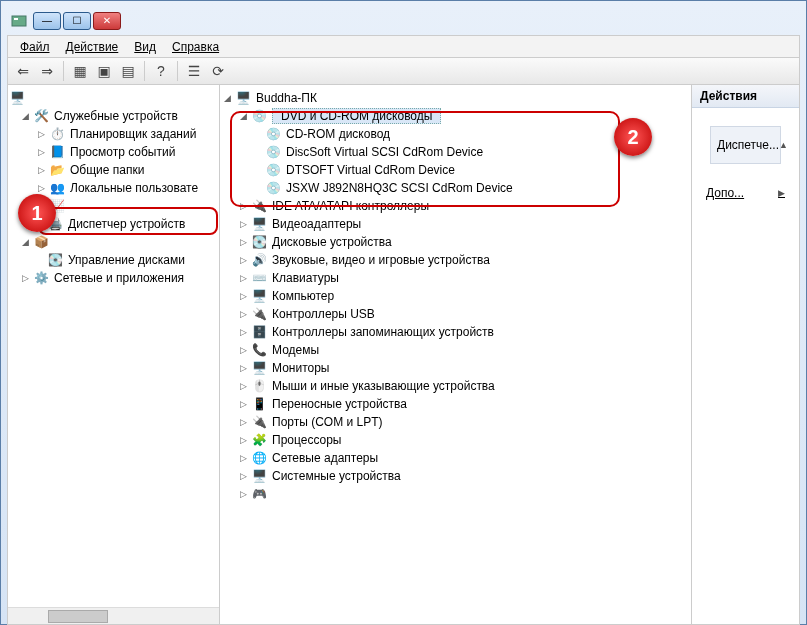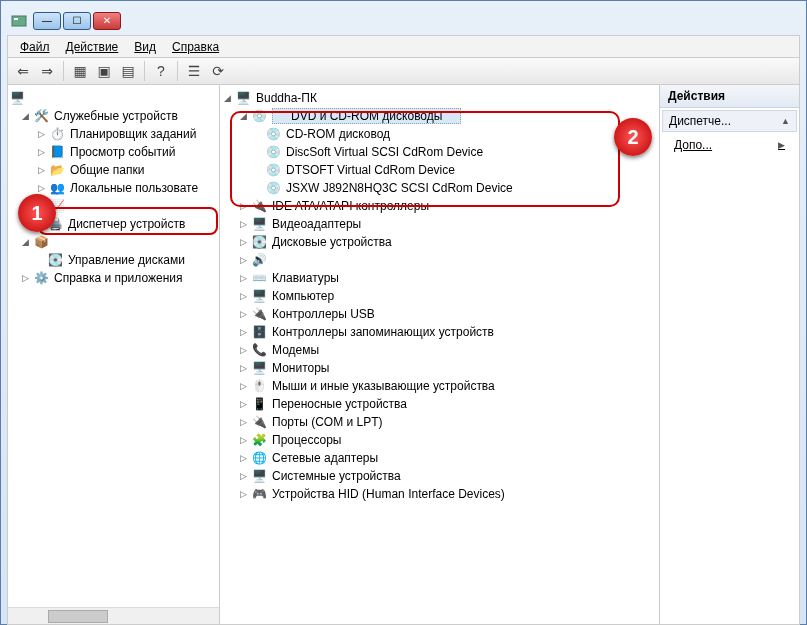--- a/index.html
+++ b/index.html
@@ -30,30 +30,30 @@
 .tree-row { display: flex; align-items: center; height: 18px; white-space: nowrap; overflow: hidden; cursor: pointer; }
 .tw { display: inline-block; width: 11px; height: 11px; text-align: center; font-size: 9px; color: #666; margin-right: 3px; flex-shrink:0; }
 .ic { width: 16px; height: 16px; margin-right: 4px; flex-shrink: 0; display: inline-flex; align-items:center; justify-content:center; font-size:12px; }
 .hscroll { height: 17px; background: #f0f0f0; border-top: 1px solid #dcdcdc; display: flex; align-items:center; }
 .hscroll .thumb { width: 60px; height: 13px; background: #ccc; border: 1px solid #aaa; margin-left: 40px; }
 .highlight-wrap1 { border: 2px solid #c00; border-radius: 8px; position: absolute; left: 30px; top: 122px; width: 180px; height: 28px; pointer-events:none; }
 
 .center-pane { flex: 1; position: relative; background: #fff; }
 .dev-tree { padding: 4px 2px; font-size: 12px; }
 .dev-row { display: flex; align-items: center; height: 18px; white-space: nowrap; cursor: pointer; }
-.dev-row.sel span.lbl { background: #d9e7f7; border: 1px dotted #7aa; padding: 0 18px; }
+.dev-row.sel span.lbl { background: #d9e7f7; border: 1px dotted #7aa; padding: 0 8px; }
 .highlight-wrap2 { position: absolute; left: 10px; top: 26px; width: 390px; height: 96px; border: 2px solid #c00; border-radius: 10px; pointer-events:none; }
 
 .badge { position: absolute; width: 38px; height: 38px; border-radius: 50%; background: radial-gradient(#f55, #b00); color: #fff; font-weight: bold; font-size: 20px; display:flex; align-items:center; justify-content:center; box-shadow: 0 2px 4px rgba(0,0,0,.5); z-index: 50; }
 .badge1 { left: 18px; top: 194px; }
 .badge2 { left: 614px; top: 118px; }
 
-.right-pane { width: 140px; border-left: 1px solid #ccc; background: #fff; display:flex; flex-direction:column; }
+.right-pane { width: 108px; border-left: 1px solid #ccc; background: #fff; display:flex; flex-direction:column; }
 .actions-hdr { background: linear-gradient(#f4f6fa, #e2e9f3); border-bottom: 1px solid #c8d4e4; padding: 4px 8px; font-weight: bold; }
-.actions-sub { background: #eef2f8; border: 1px solid #d0d8e4; margin: 2px; padding: 3px 6px; display:flex; justify-content:space-between; align-items:center; cursor:pointer; }
+.actions-sub { background: #eef2f8; border: 1px solid #d0d8e4; margin: 18px; padding: 11px 6px; display:flex; justify-content:space-between; align-items:center; cursor:pointer; }
 .actions-item { padding: 4px 14px; display:flex; justify-content:space-between; align-items:center; cursor:pointer;text-decoration:underline; }
 .tri { font-size: 9px; color: #555; }
 
 svg.mini { width: 16px; height: 16px; }
 </style>
 </head>
 <body>
 
 <div class="window">
   <div class="titlebar">
@@ -137,21 +137,21 @@
           <span class="ic">📦</span>
           <span> </span>
         </div>
         <div class="tree-row" style="padding-left:38px">
           <span class="ic">💽</span>
           <span>Управление дисками</span>
         </div>
         <div class="tree-row" style="padding-left:10px">
           <span class="tw">▷</span>
           <span class="ic">⚙️</span>
-          <span>Справка и приложения</span>
+          <span>Сетевые и приложения</span>
         </div>
       </div>
       <div class="hscroll">
           <div class="thumb"></div>
         </div>
       <div class="highlight-wrap1"></div>
     </div>
 
     <div class="center-pane">
       <div class="dev-tree">
@@ -192,20 +192,21 @@
             <span class="lbl">Видеоадаптеры</span>
           </div>
         <div class="dev-row" style="padding-left:16px">
             <span class="tw">▷</span>
             <span class="ic">💽</span>
             <span class="lbl">Дисковые устройства</span>
           </div>
         <div class="dev-row" style="padding-left:16px">
             <span class="tw">▷</span>
             <span class="ic">🔊</span>
+            <span class="lbl">Звуковые, видео и игровые устройства</span>
           </div>
         <div class="dev-row" style="padding-left:16px">
             <span class="tw">▷</span>
             <span class="ic">⌨️</span>
             <span class="lbl">Клавиатуры</span>
           </div>
         <div class="dev-row" style="padding-left:16px">
             <span class="tw">▷</span>
             <span class="ic">🖥️</span>
             <span class="lbl">Компьютер</span>
@@ -256,21 +257,20 @@
             <span class="lbl">Сетевые адаптеры</span>
           </div>
         <div class="dev-row" style="padding-left:16px">
             <span class="tw">▷</span>
             <span class="ic">🖥️</span>
             <span class="lbl">Системные устройства</span>
           </div>
         <div class="dev-row" style="padding-left:16px">
             <span class="tw">▷</span>
             <span class="ic">🎮</span>
-            <span class="lbl">Устройства HID (Human Interface Devices)</span>
           </div>
       </div>
       <div class="highlight-wrap2"></div>
     </div>
 
     <div class="right-pane">
       <div class="actions-hdr">Действия</div>
       <div class="actions-sub">
         <span>Диспетче...</span>
         <span class="tri">▲</span>

